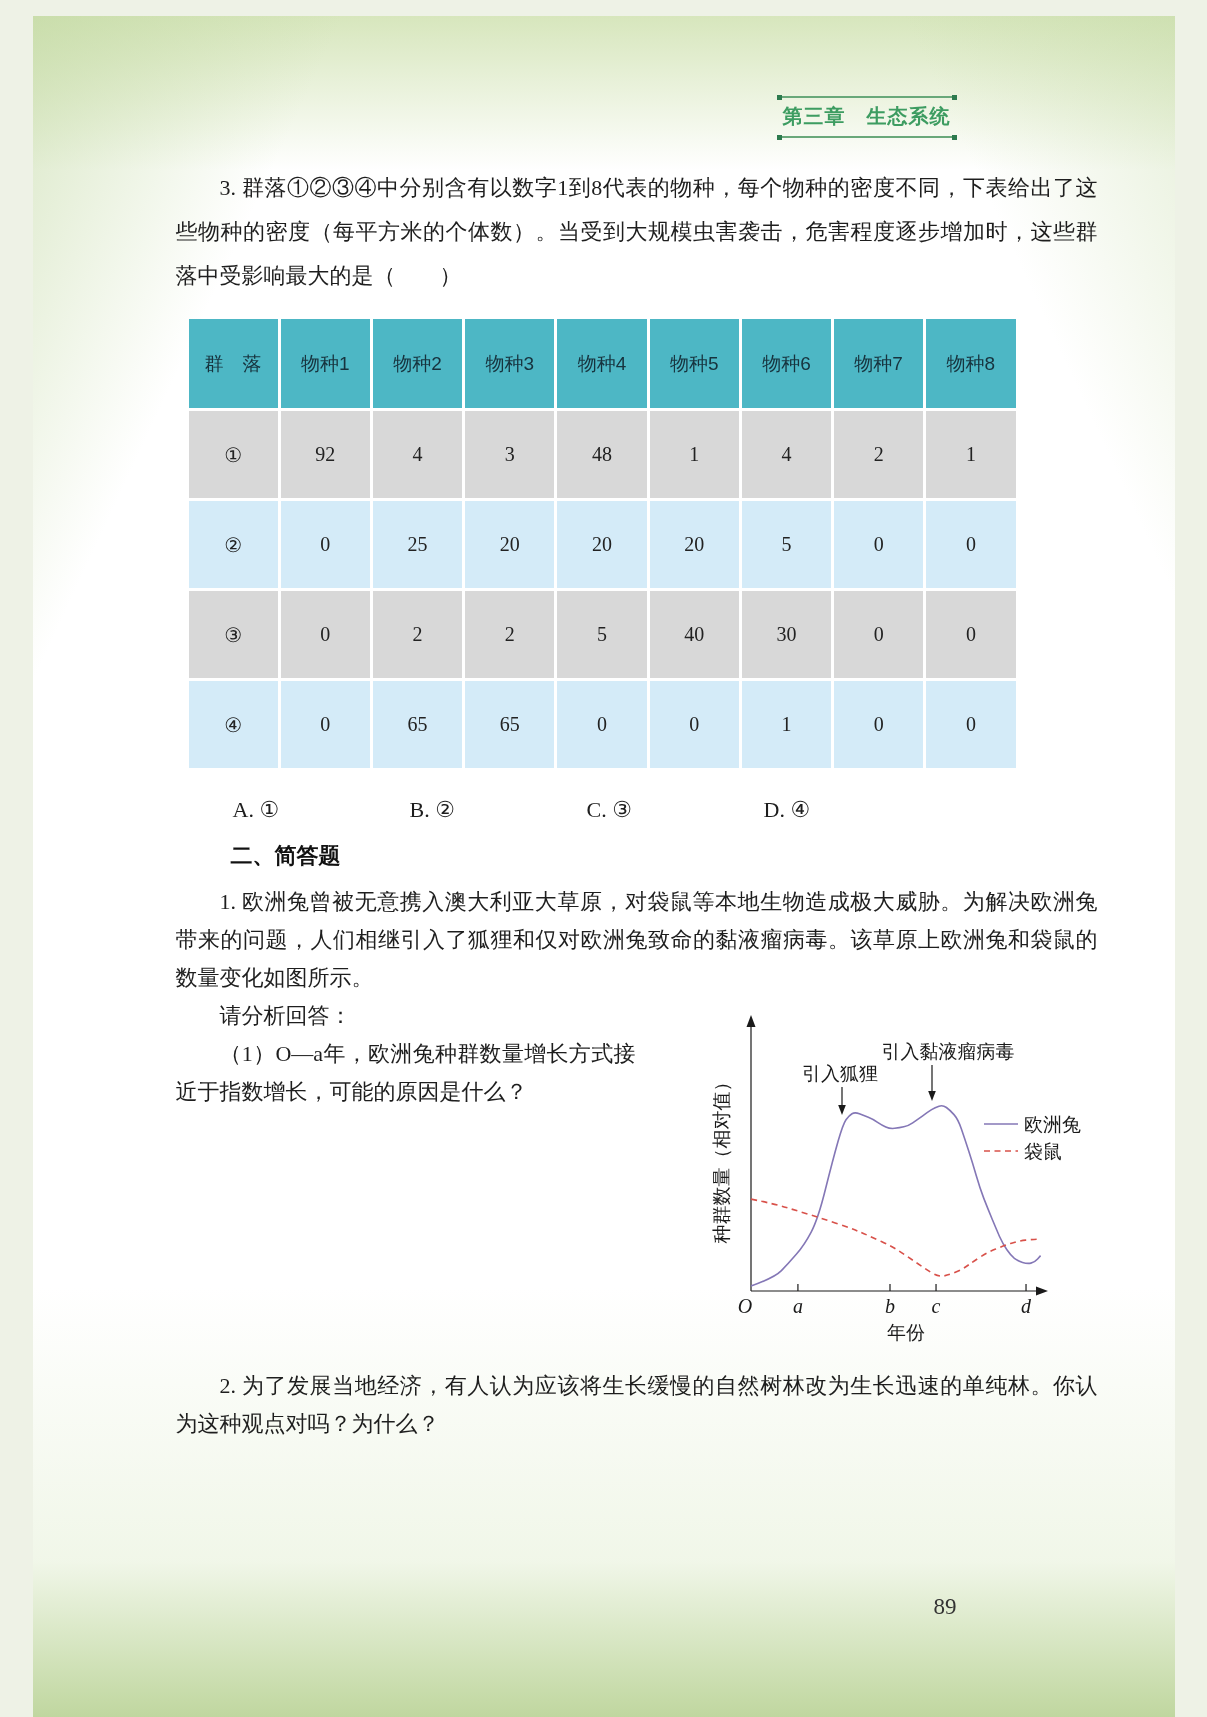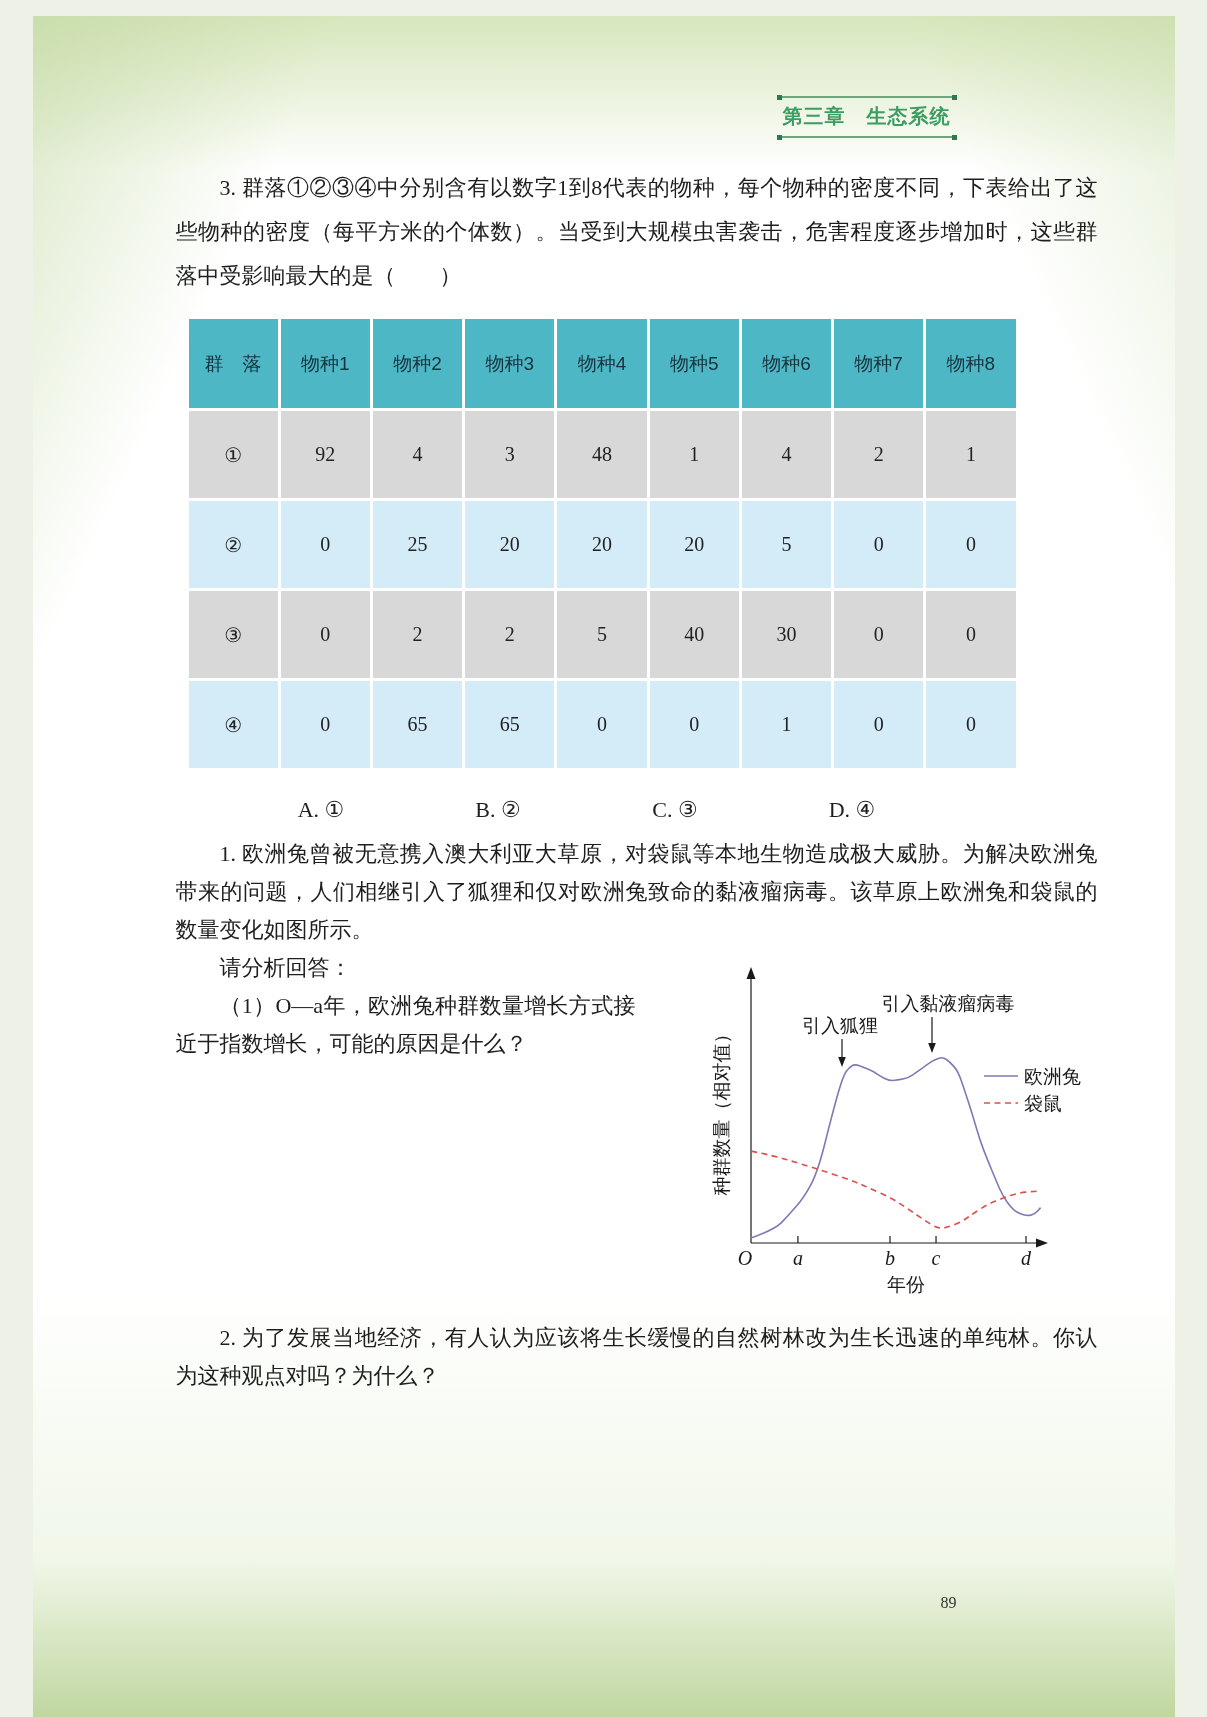--- a/index.html
+++ b/index.html
@@ -34,36 +34,36 @@
   }
   table.density th,table.density td{text-align:center;vertical-align:middle;padding:16px;}
   table.density thead th{
     background:#4db7c5;height:57px;font-size:19px;font-weight:normal;color:#17333e;
     font-family:"Liberation Sans","DejaVu Sans",sans-serif;
   }
   table.density tbody td{height:55px;font-size:20px;color:#222;}
   table.density tbody tr:nth-child(odd) td{background:#d8d8d8;}
   table.density tbody tr:nth-child(even) td{background:#d4ebf8;}
   
-  .options{display:flex;margin:26px 0 0 57px;font-size:22px;text-align:center;}
+  .options{display:flex;margin:26px 0 0 57px;font-size:22px;}
   .options .opt{width:177px;flex:0 0 auto;}
   
   .section-title{
     font-family:"Liberation Sans","DejaVu Sans",sans-serif;font-weight:bold;
     font-size:22px;margin:18px 0 0 55px;color:#111;
   }
   .q1-intro{margin-top:12px;}
   .q1-flow{margin-top:0;}
   figure.chart{float:right;width:440px;height:350px;margin:4px 0 10px 22px;padding:0;}
   .q2{margin-top:6px;}
   
   .cjk{font-family:"Liberation Sans","DejaVu Sans",sans-serif;font-size:19px;fill:#1a1a1a;}
   .axvar{font-family:"Liberation Serif","DejaVu Serif",serif;font-style:italic;font-size:20px;fill:#1a1a1a;}
   
-  .page-number{position:absolute;top:1578px;right:218px;font-size:16px;color:#333;text-align:center;}
+  .page-number{position:absolute;top:1578px;right:218px;font-size:23px;color:#333;text-align:center;}
   .clear{clear:both;}
 </style>
 </head>
 <body>
 
 <div class="page">
 
   <div class="chapter-header">
     <div class="rule">
         <span class="dot l"></span>
@@ -142,20 +142,21 @@
         </tbody>
     </table>
 
     <div class="options">
         <span class="opt">A. ①</span>
         <span class="opt">B. ②</span>
         <span class="opt">C. ③</span>
         <span class="opt">D. ④</span>
       </div>
 
+    <h3 class="section-title">二、简答题</h3>
 
     <p class="para2 q1-intro">1. 欧洲兔曾被无意携入澳大利亚大草原，对袋鼠等本地生物造成极大威胁。为解决欧洲兔带来的问题，人们相继引入了狐狸和仅对欧洲兔致命的黏液瘤病毒。该草原上欧洲兔和袋鼠的数量变化如图所示。</p>
 
     <div class="q1-flow">
 
       <figure class="chart">
         <svg id="chart-svg" viewBox="0 42 440 350" width="440" height="350">
           <g stroke="#1a1a1a" stroke-width="1.2">
             <line x1="93" y1="332" x2="93" y2="66"></line>
             <line x1="93" y1="332" x2="380" y2="332"></line>

